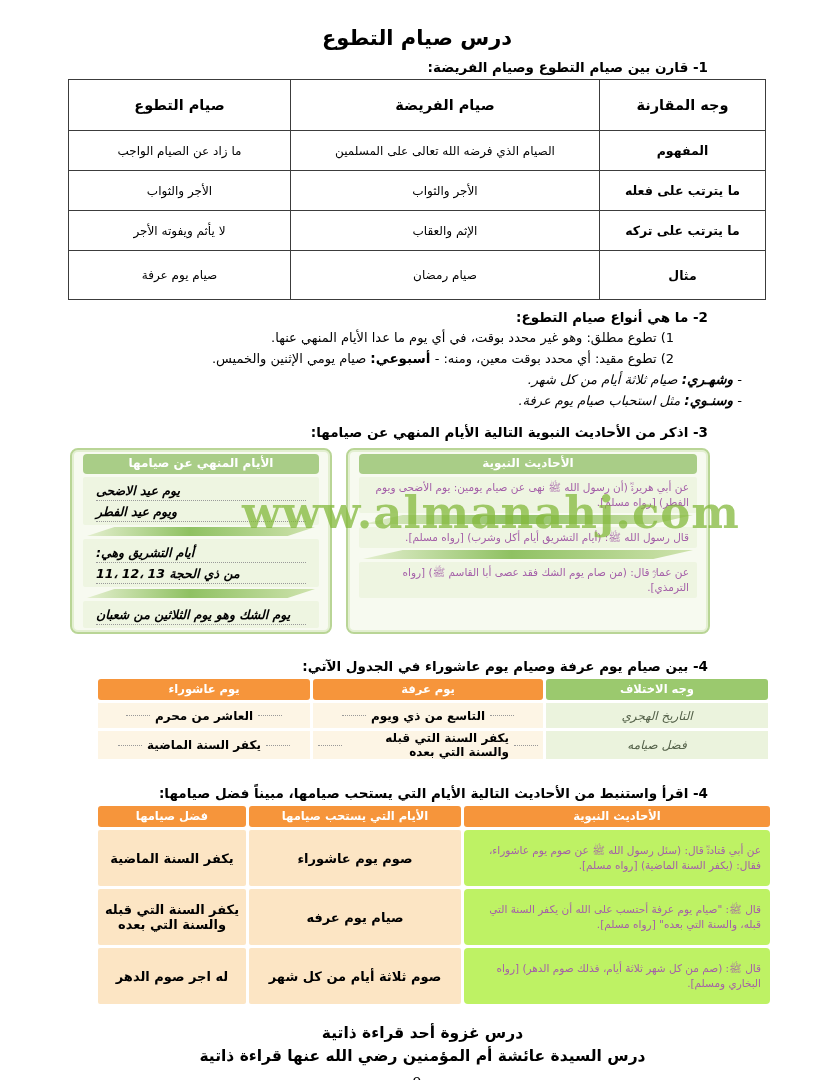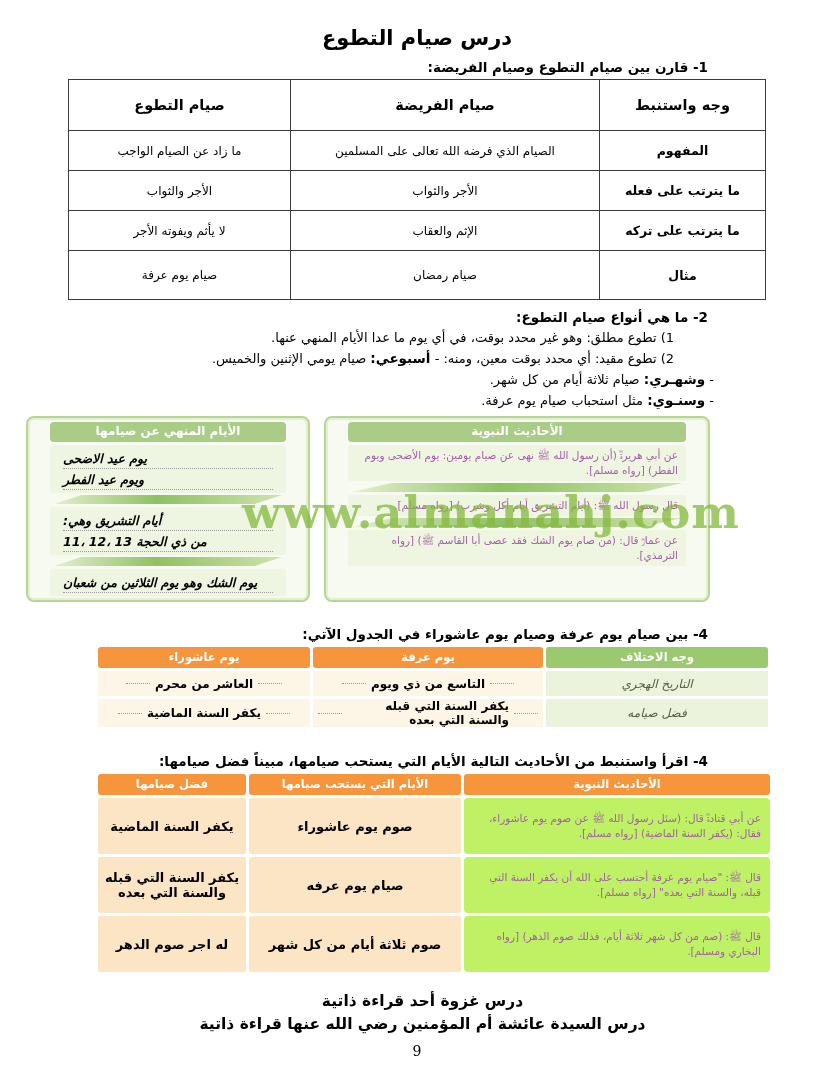--- a/index.html
+++ b/index.html
@@ -16,27 +16,27 @@
   .t1 { border-collapse:collapse; margin:3px 68px 0 0; table-layout:fixed; }
   .t1 th, .t1 td { border:1.5px solid #3c3c3c; text-align:center; vertical-align:middle; padding:2px 6px; }
   .t1 th { font-size:14.5px; height:46px; font-weight:bold; }
   .t1 td { font-size:12px; height:35px; }
   .t1 td.aspect { font-weight:bold; font-size:12.5px; }
   .t1 tr.tall td { height:44px; }
 
   
   .q2-line { font-size:13px; margin:5px 160px 0 0; }
   .q2-line b { font-size:13.5px; }
-  .q2-dash { margin-right:120px; }
+  .q2-dash { margin-right:92px;font-style:italic; }
 
   
   .q3-wrap { display:flex; gap:14px; margin:8px 124px 0 0; align-items:stretch; }
   .gcard {
     border:2px solid #b9d596; border-radius:8px; background:#f7faf0;
-    padding:4px 22px; box-shadow:0 0 0 2px #e3efd1 inset;
+    padding:4px 11px; box-shadow:0 0 0 2px #e3efd1 inset;
   }
   .gcard.hadith { width:338px; }
   .gcard.days { width:236px; }
   .gcard-header { background:#a9cd87; color:#fff; font-weight:bold; font-size:12px;
     text-align:center; padding:2px 0 4px; border-radius:4px; }
   .grow { background:#eef5e1; margin-top:3px; padding:3px 8px; border-radius:2px; }
   .hadith-text { color:#a45fa8; font-size:10.5px; line-height:15px; text-align:right; }
   .swoosh { height:9px; margin:2px 4px; background:linear-gradient(90deg,#e4efcf,#8fc162 45%,#cfe3ae);
     clip-path:polygon(0 100%, 12% 0, 100% 0, 88% 100%); }
   .days-line { font-weight:bold; font-size:12.5px; text-align:left;
@@ -79,21 +79,21 @@
 
   <div class="section-heading">1- قارن بين صيام التطوع وصيام الفريضة:</div>
   <table class="t1">
     <colgroup>
         <col style="width:166px">
         <col style="width:309px">
         <col style="width:222px">
       </colgroup>
     <thead>
       <tr>
-        <th>وجه واستنبط</th>
+        <th>وجه المقارنة</th>
         <th>صيام الفريضة</th>
         <th>صيام التطوع</th>
       </tr>
     </thead>
     <tbody>
       <tr>
         <td class="aspect">المفهوم</td>
         <td>الصيام الذي فرضه الله تعالى على المسلمين</td>
         <td>ما زاد عن الصيام الواجب</td>
       </tr>
@@ -126,20 +126,21 @@
     <span>-</span>
     <b>وشهـري:</b>
     <span>صيام ثلاثة أيام من كل شهر.</span>
   </div>
   <div class="q2-line q2-dash">
     <span>-</span>
     <b>وسنـوي:</b>
     <span>مثل استحباب صيام يوم عرفة.</span>
   </div>
 
+  <div class="section-heading" style="margin-top:16px">3- اذكر من الأحاديث النبوية التالية الأيام المنهي عن صيامها:</div>
   <div class="q3-wrap">
     <div class="gcard hadith">
       <div class="gcard-header">الأحاديث النبوية</div>
       <div class="grow hadith-text">عن أبي هريرةؓ (أن رسول الله ﷺ نهى عن صيام يومين: يوم الأضحى ويوم الفطر) [رواه مسلم].</div>
       <div class="swoosh"></div>
       <div class="grow hadith-text">قال رسول الله ﷺ: (أيام التشريق أيام أكل وشرب) [رواه مسلم].</div>
       <div class="swoosh"></div>
       <div class="grow hadith-text">عن عمارؓ قال: (من صام يوم الشك فقد عصى أبا القاسم ﷺ) [رواه الترمذي].</div>
     </div>
     <div class="gcard days">

